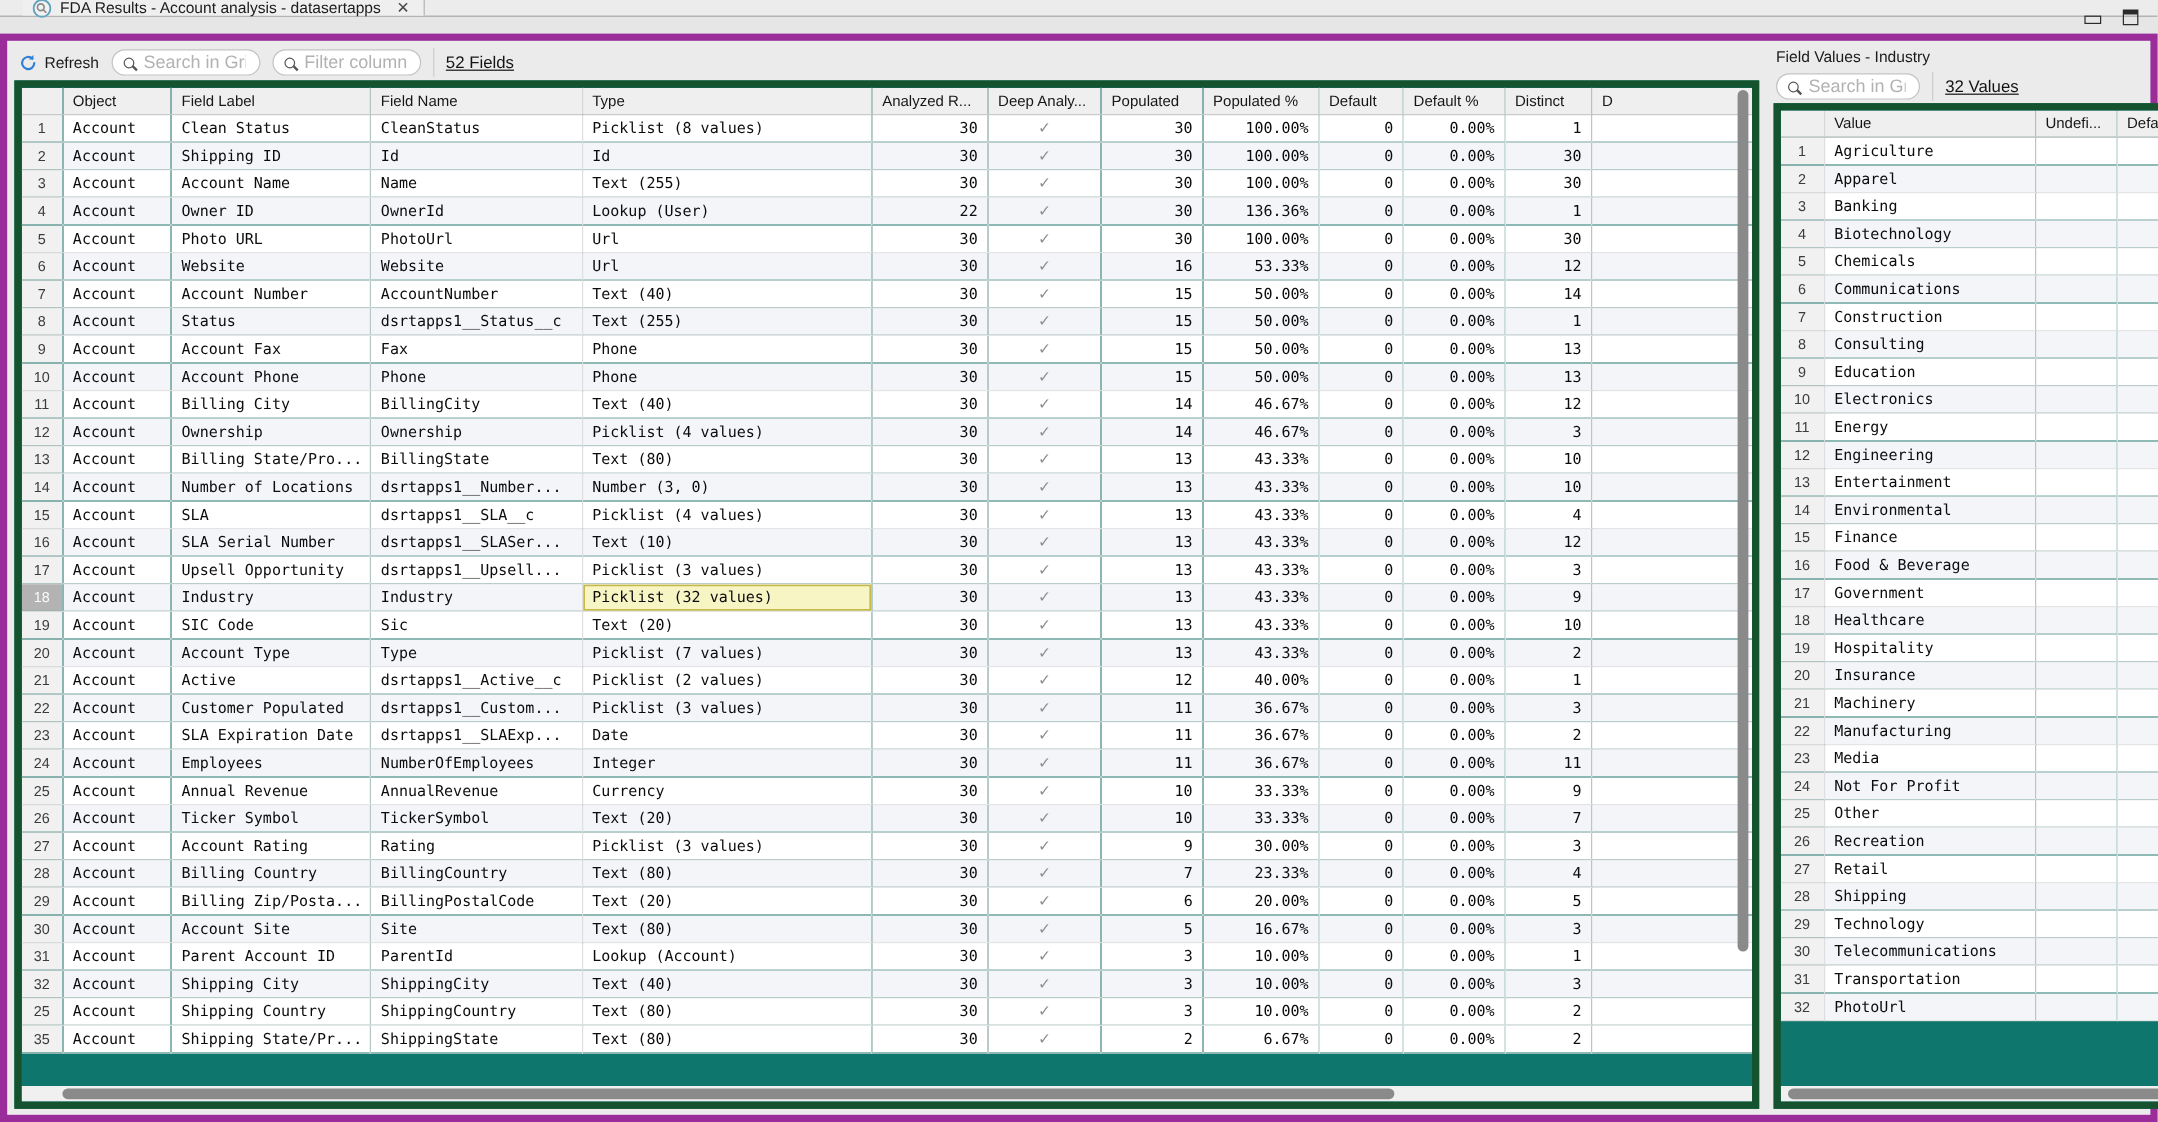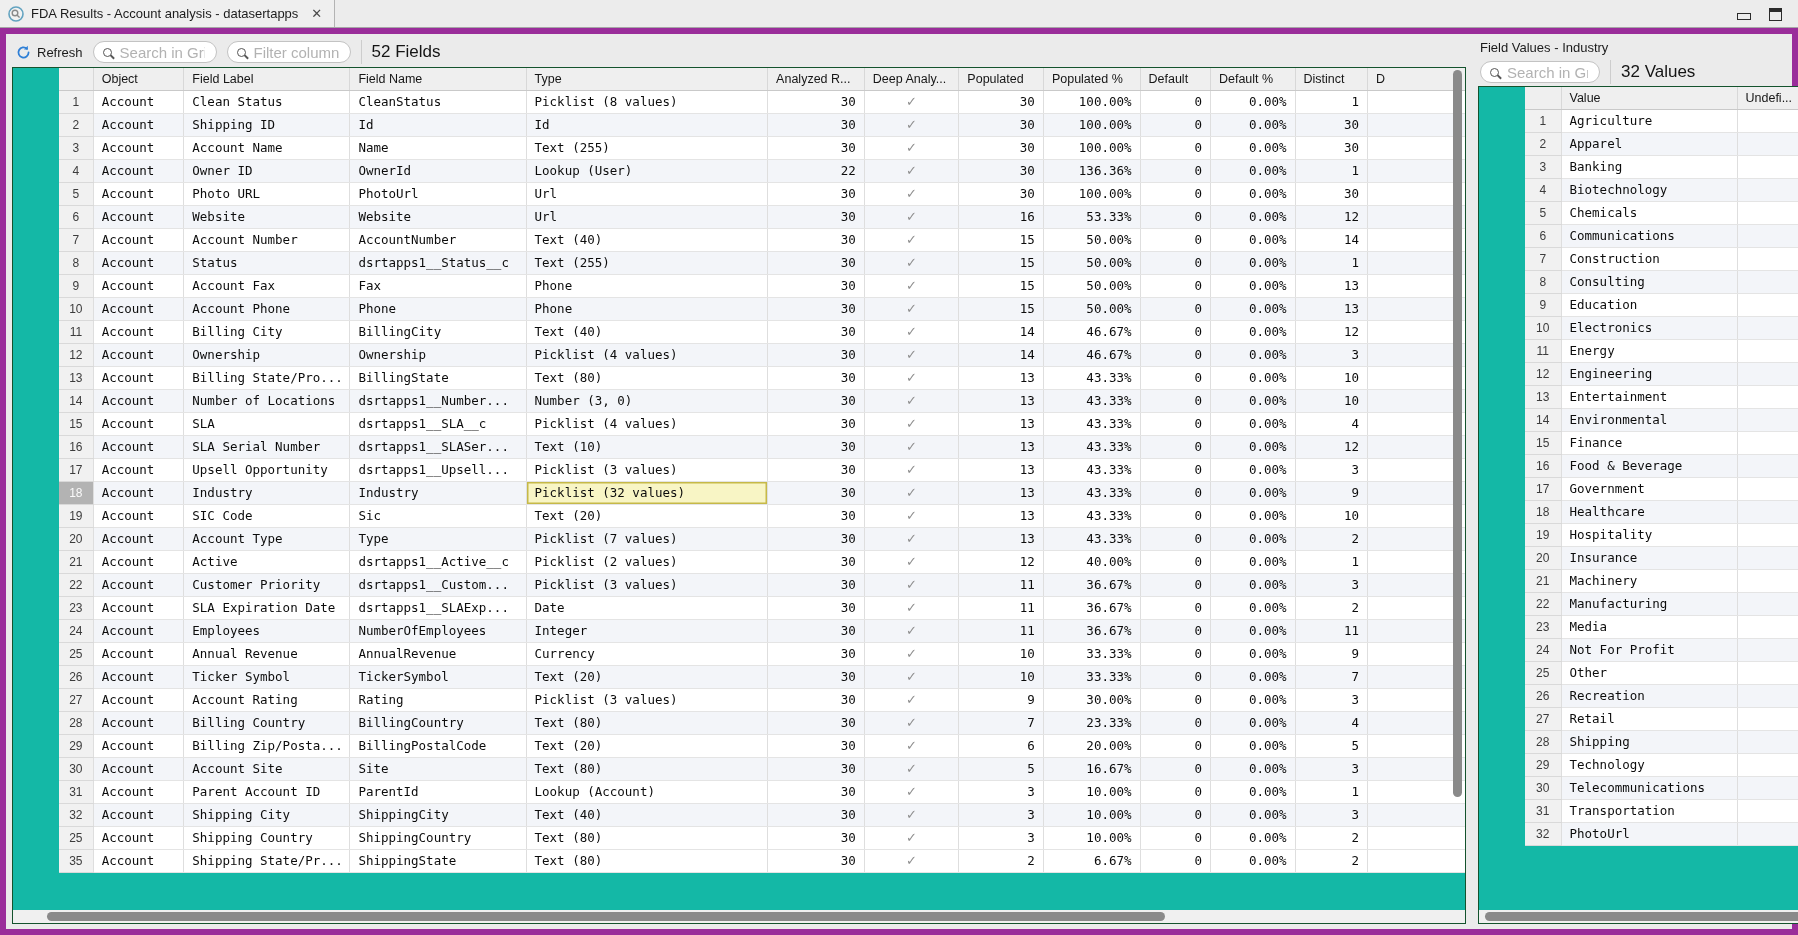--- a/index.html
+++ b/index.html
@@ -4,22 +4,22 @@
 <style>
   * { box-sizing: border-box; }
   html,body { margin:0; padding:0; }
   body {
     width:1798px; height:935px; overflow:hidden;
     font-family:"Liberation Sans", sans-serif;
     background:#e6e6e6;
   }
   
   .titlebar {
-    height:28px; background:#ececec; border-bottom:1px solid #a6a6a6;
-    display:flex; align-items:center; position:relative;
+    height:14px; background:#ececec; border-bottom:1px solid #a6a6a6;
+    display:flex; align-items:center; position:relative;padding-left:19px;
   }
   .tab {
     display:flex; align-items:center; gap:7px; height:100%;
     padding:0 12px 0 8px; border-right:1px solid #b3b3b3; background:#efefef;
   }
   .tab-title { font-size:13px; color:#1c1c1c; white-space:nowrap; }
   .tab-close { font-size:13px; color:#4a4a4a; margin-left:6px; cursor:default; }
   .win-controls { position:absolute; right:16px; top:8px; display:flex; gap:18px; align-items:center; }
   .min-icon { width:14px; height:7px; border:1.5px solid #2b2b2b; margin-top:3px; }
   .max-icon { width:13px; height:13px; border:1.5px solid #2b2b2b; border-top-width:4px; }
@@ -36,27 +36,27 @@
   .refresh-btn { display:flex; align-items:center; gap:6px; cursor:default; }
   .search-box {
     display:flex; align-items:center; gap:6px; width:124px; height:22px;
     border:1px solid #c3c3c3; border-radius:12px; background:#fff; padding:0 9px; flex:none;
   }
   .search-box input { border:none; outline:none; width:100%; font-size:15px; color:#333; background:transparent; font-family:"Liberation Sans",sans-serif; }
   .search-box input::placeholder { color:#b2b2b2; }
   .mag-icon { width:9px; height:9px; border:1.5px solid #565656; border-radius:50%; position:relative; flex:none; }
   .mag-icon::after { content:""; position:absolute; width:5px; height:1.5px; background:#565656; transform:rotate(45deg); right:-4px; bottom:-2px; }
   .tb-divider { width:1px; height:24px; background:#cdcdcd; flex:none; }
-  .count-label { font-size:17px; color:#141414; white-space:nowrap; }
+  .count-label { font-size:14px; color:#141414; white-space:nowrap;text-decoration:underline; }
   .panel-title { font-size:13px; color:#1b1b1b; padding:3px 2px 3px 2px; flex:none; }
   .panel-toolbar { height:28px; display:flex; align-items:center; gap:10px; flex:none; padding:0 2px; }
   
   .grid-shell {
     flex:1; position:relative; overflow:hidden;
-    border:1px solid #14532d; background:#14b8a6;padding-left:46px;
+    border:6px solid #14532d; background:#0f766e;
   }
   table { border-collapse:collapse; table-layout:fixed; }
   .main-table { width:1450px; }
   .side-table { width:512px; }
   th {
     font-size:12.5px; font-weight:normal; text-align:left; padding:0 8px; height:22px;
     background:#efefef; border-right:1px solid #d8d8d8; border-bottom:1px solid #c9c9c9;
     color:#161616; white-space:nowrap; overflow:hidden;
   }
   td {
@@ -473,21 +473,21 @@
               <td class="num">12</td>
               <td class="num">40.00%</td>
               <td class="num">0</td>
               <td class="num">0.00%</td>
               <td class="num">1</td>
               <td></td>
             </tr>
             <tr class="stripe">
               <td class="rn">22</td>
               <td>Account</td>
-              <td>Customer Priority</td>
+              <td>Customer Populated</td>
               <td>dsrtapps1__Custom...</td>
               <td>Picklist (3 values)</td>
               <td class="num">30</td>
               <td class="center"><span class="check">✓</span></td>
               <td class="num">11</td>
               <td class="num">36.67%</td>
               <td class="num">0</td>
               <td class="num">0.00%</td>
               <td class="num">3</td>
               <td></td>

